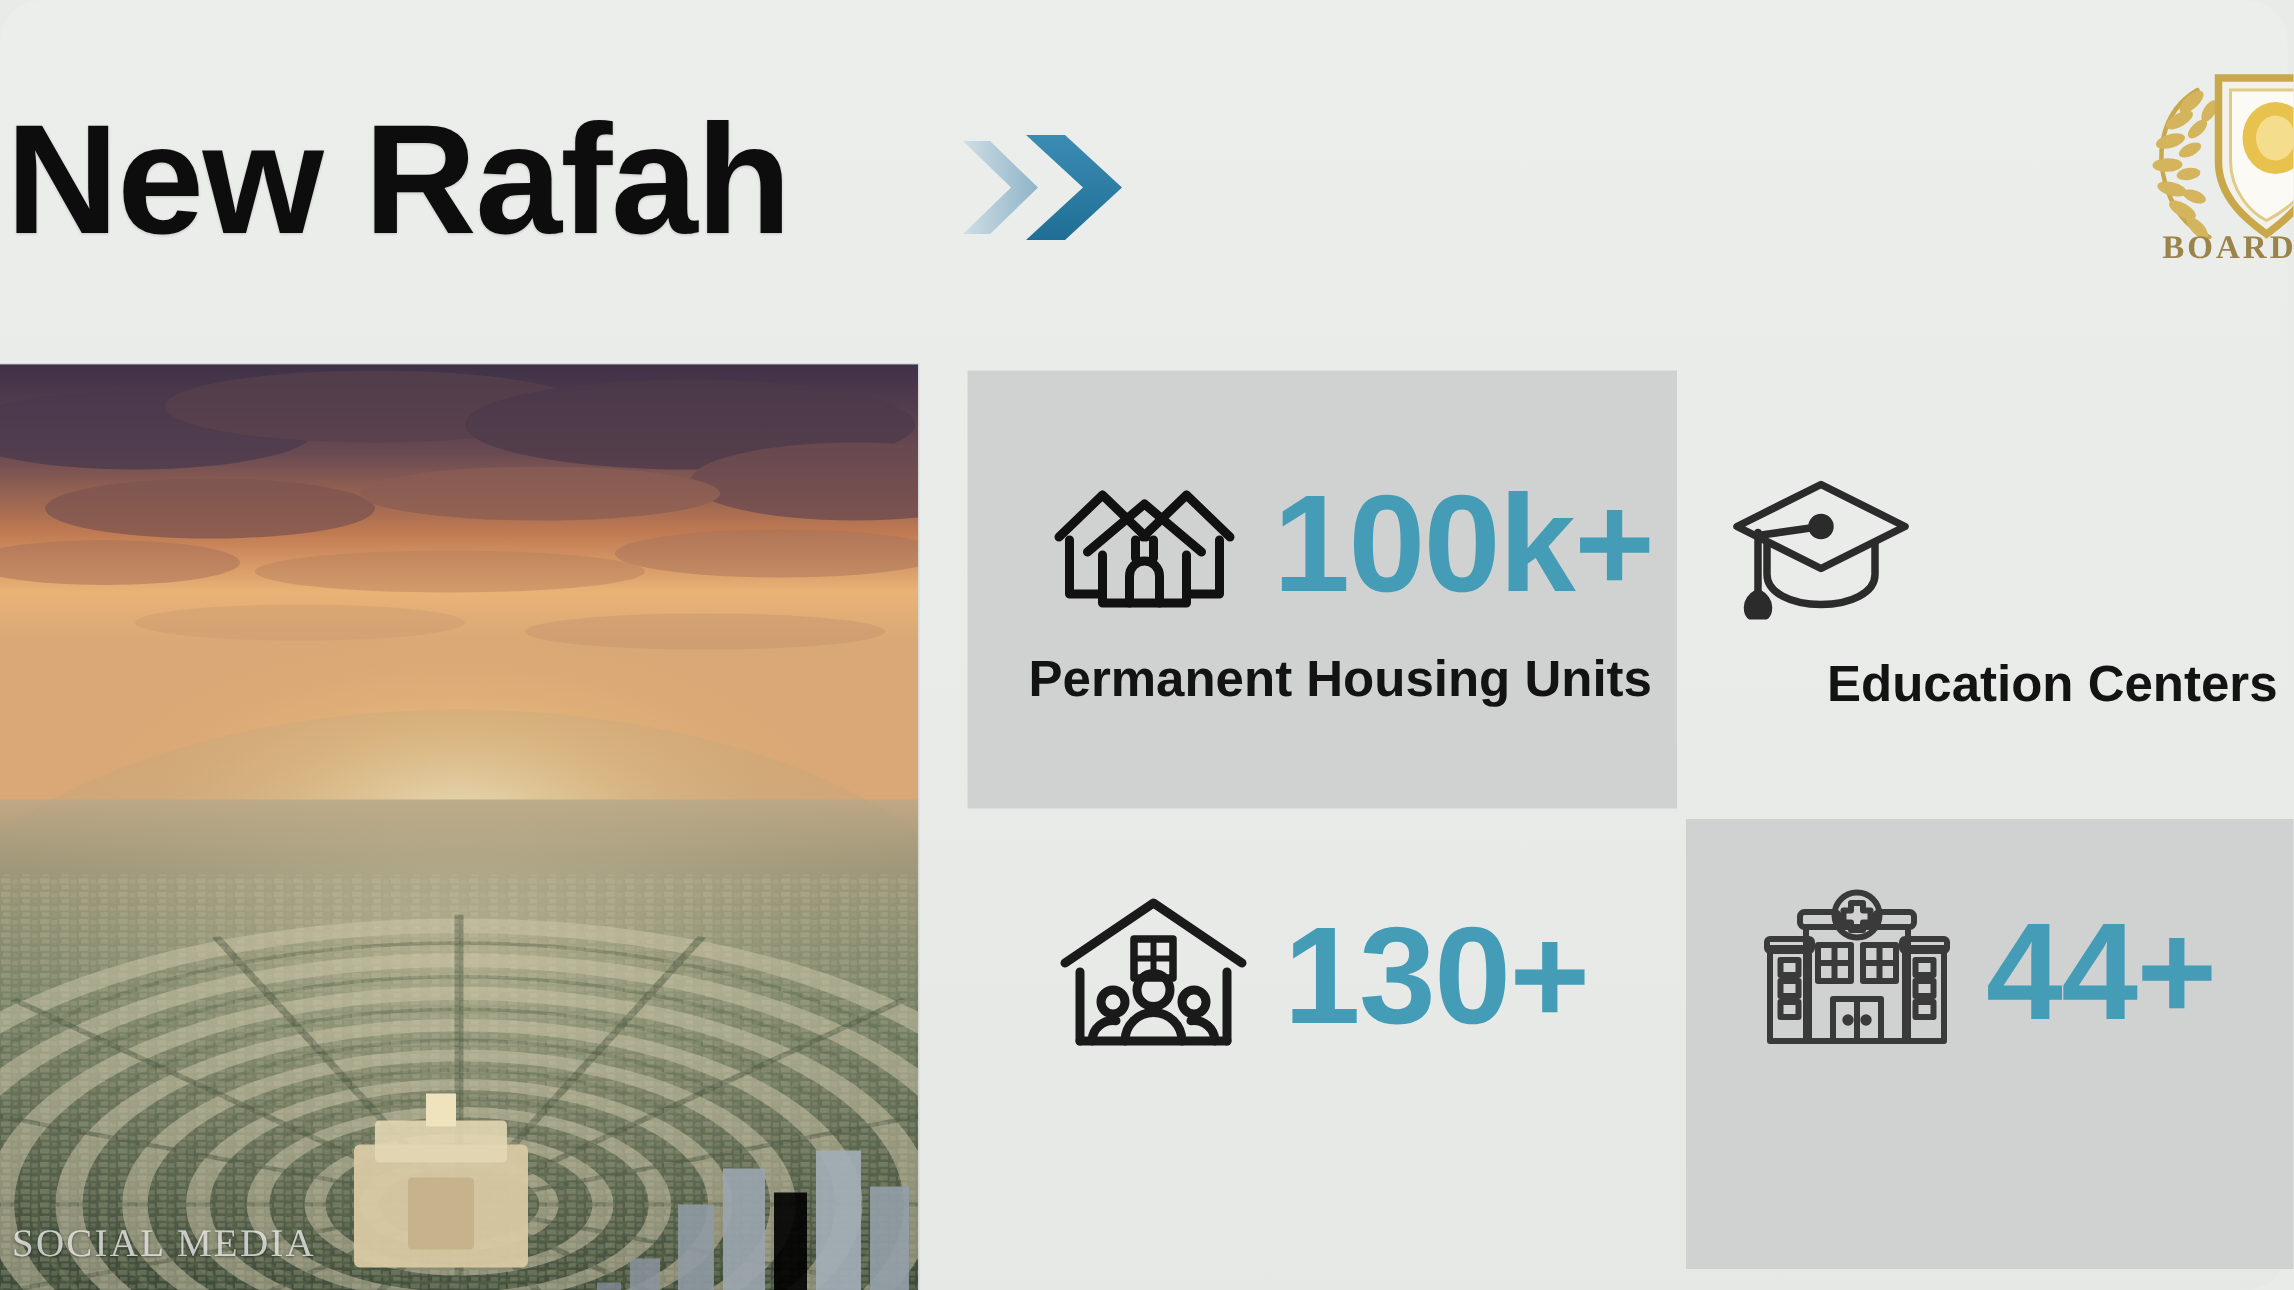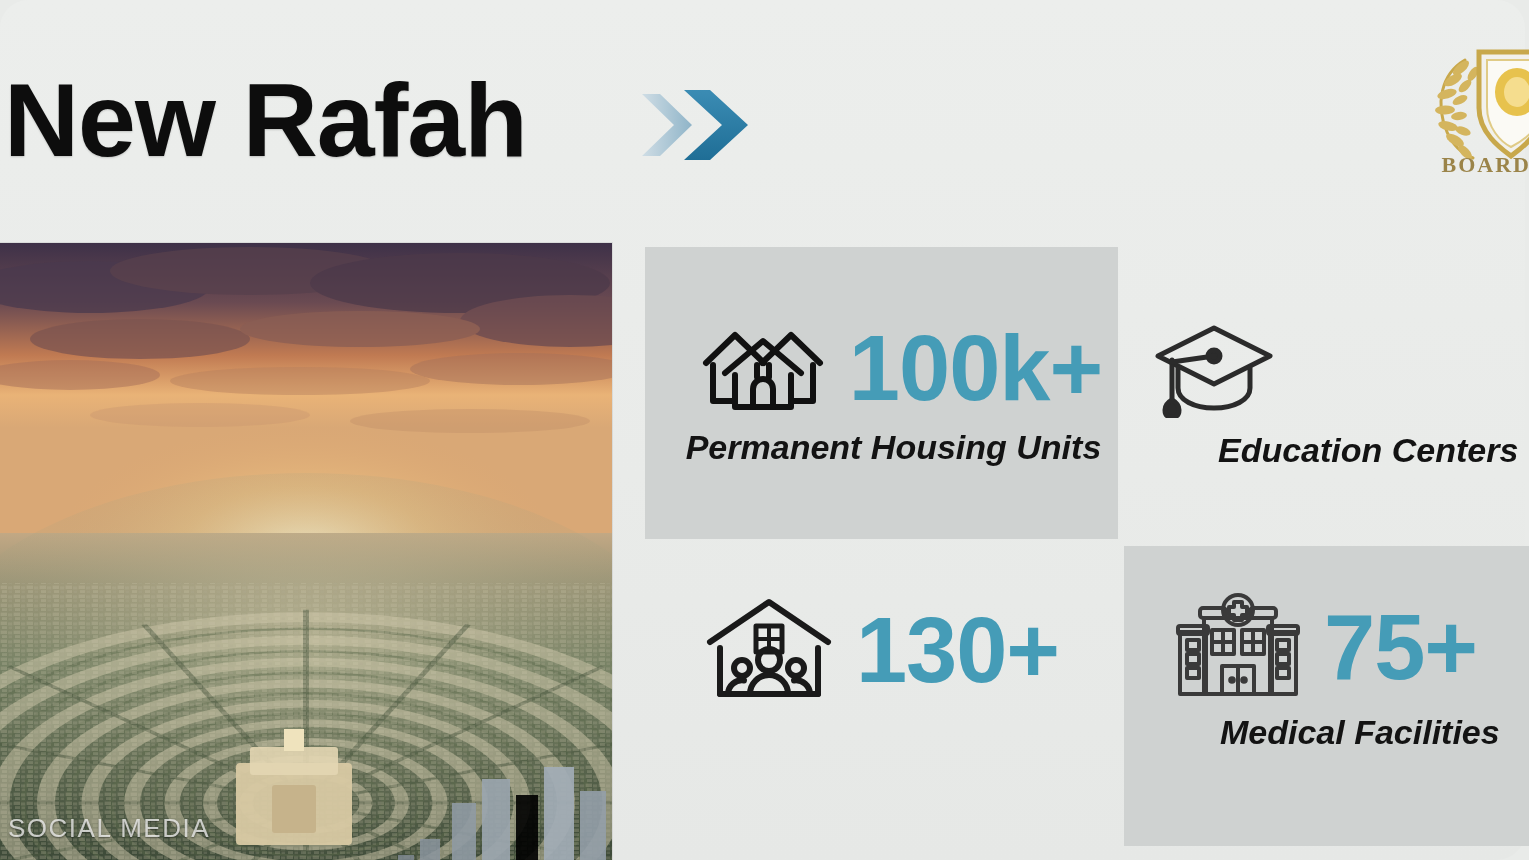--- a/index.html
+++ b/index.html
@@ -43,20 +43,21 @@
     white-space:nowrap;
   }
 
   
   .photo {
     position:absolute; left:0px; top:243px;
     width:612px; height:617px;
     overflow:hidden;
     background:#2b2f33;
     box-shadow:0 0 0 1px rgba(0,0,0,.07);
+    font-family:Liberation Serif, serif;
   }
   .photo svg { display:block; width:100%; height:100%; }
   .watermark {
     position:absolute; left:8px; bottom:16px;
     font-size:26px; font-weight:400; letter-spacing:1.5px;
     color:rgba(255,255,255,.72);
     text-shadow:0 1px 2px rgba(0,0,0,.45);
     pointer-events:none;
   }
 
@@ -71,23 +72,23 @@
   .card-row {
     display:flex; align-items:center; justify-content:center;
     gap:22px; width:100%;
   }
   .card-icon { flex:0 0 auto; display:block; }
   .card-value {
     font-size:92px; font-weight:700; line-height:.95;
     color:#459cb7; letter-spacing:-1px; white-space:nowrap;
   }
   .card-label {
-    margin-top:8px;
+    margin-top:18px;
     font-size:34px; font-weight:700; line-height:1.22;
-    color:#131313; text-align:center; white-space:pre-line;font-style:italic;
+    color:#131313; text-align:center; white-space:pre-line;
   }
 
   
   #card-housing   { left:645px;  top:247px; width:473px; height:292px;padding-left:24px; }
   #card-housing .card-row { padding-left:14px; }
   
   #card-education { left:1150px; top:247px; width:430px; height:292px;
                     align-items:flex-start; }
   #card-education .card-row { justify-content:flex-start; }
   #card-education .card-label { margin-left:68px; text-align:center; }
@@ -398,19 +399,18 @@
             <rect x="13" y="76" width="12" height="10"></rect>
             <rect x="103" y="48" width="12" height="10"></rect>
             <rect x="103" y="62" width="12" height="10"></rect>
             <rect x="103" y="76" width="12" height="10"></rect>
             <rect x="48" y="74" width="32" height="28"></rect>
             <path d="M64 74 v28"></path>
             <circle cx="58" cy="88" r="1.8" fill="#3a3a3a"></circle>
             <circle cx="70" cy="88" r="1.8" fill="#3a3a3a"></circle>
           </svg>
         </span>
-        <span class="card-value">75+</span>
+        <span class="card-value">44+</span>
       </div>
-      <div class="card-label">Medical Facilities</div>
     </div>
 
   </div>
 </div>
 
 </body></html>

